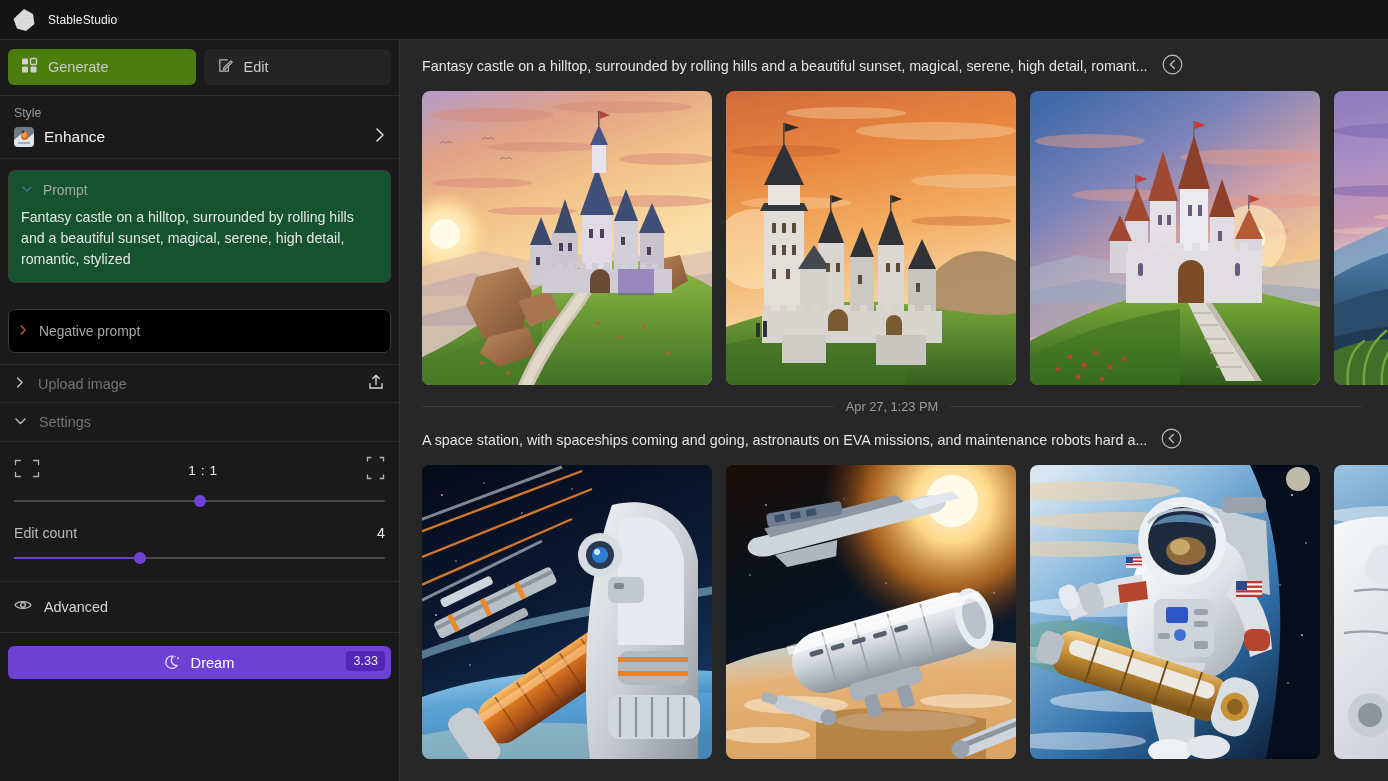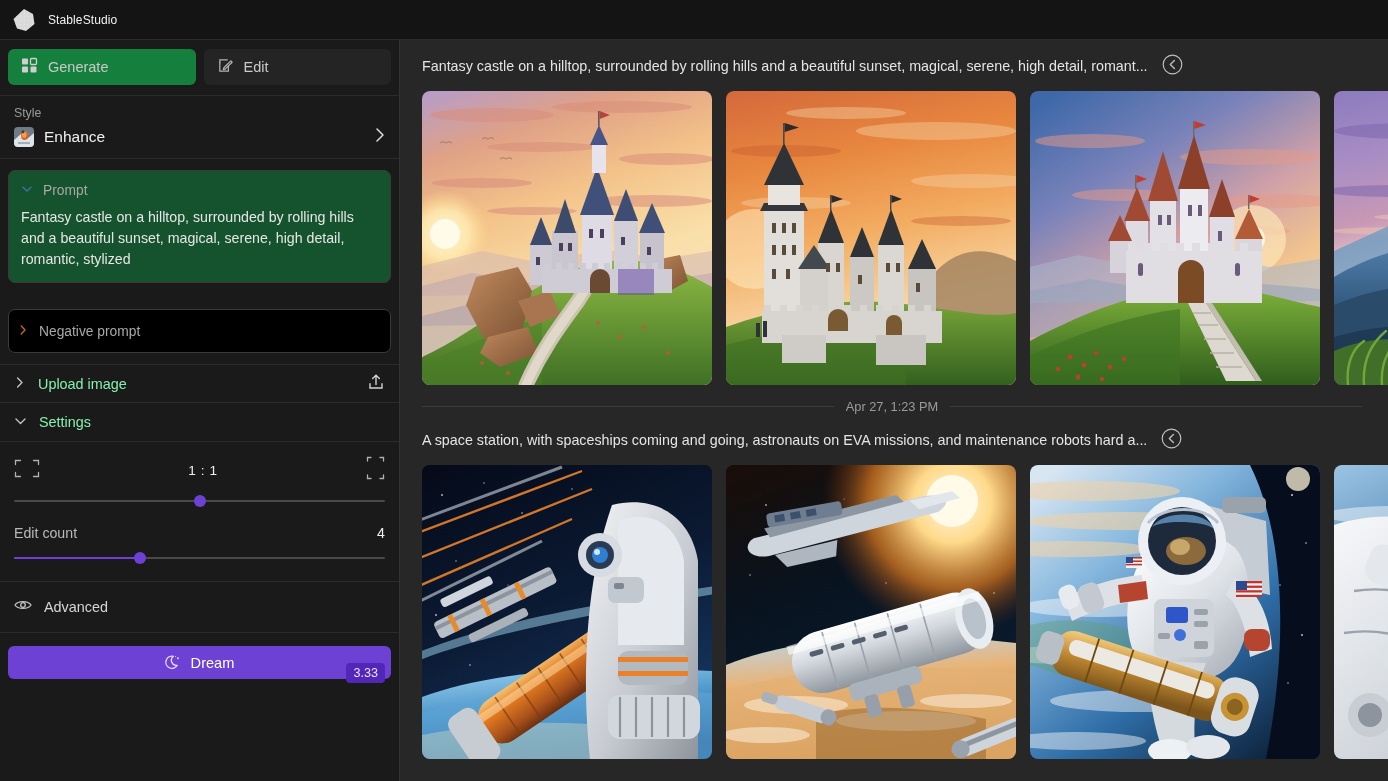--- a/index.html
+++ b/index.html
@@ -35,21 +35,21 @@
   }
   .mode-row {
     display: flex; gap: 8px; padding: 9px 8px 10px 8px;
     border-bottom: 1px solid #2b2b2b;
   }
   .mode-btn {
     flex: 1; height: 36px; border-radius: 6px;
     display: flex; align-items: center; gap: 10px;
     padding-left: 12px;
     font-size: 14.5px; color: #c9c9c9;
-    background: #15803d; cursor: pointer;
+    background: #4d7c0f; cursor: pointer;
     border: 1px solid transparent;
   }
   .mode-btn.inactive { background: #242424; }
   .mode-btn svg { flex: none; }
 
   .style-section {
     padding: 10px 14px 11px 14px;
     border-bottom: 1px solid #2b2b2b;
   }
   .style-label { font-size: 12.3px; color: #9a9a9a; margin-bottom: 7px; }
@@ -77,21 +77,21 @@
     border: 1px solid #3a3a3a; border-radius: 7px;
     background: #000000; padding: 12px 8px;
   }
 
   .collapse-row {
     display: flex; align-items: center; gap: 12px;
     padding: 0 14px; height: 39px;
     border-bottom: 1px solid #2b2b2b; cursor: pointer;
   }
   .collapse-row.first { margin-top: 11px; border-top: 1px solid #2b2b2b; }
-  .collapse-label { font-size: 14.4px; color: #86efac; flex: 1; }
+  .collapse-label { font-size: 14.4px; color: #737373; flex: 1; }
 
   .settings-body { padding: 14px 14px 0 14px; }
   .ratio-row { display: flex; align-items: center; justify-content: space-between; }
   .ratio-val { font-size: 13.6px; color: #efefef; font-weight: normal; letter-spacing: .6px; }
   .slider-wrap { position: relative; height: 22px; margin-top: 6px; cursor: pointer; }
   .track {
     position: absolute; top: 10px; left: 0; right: 0; height: 2px;
     background: #4a4a4a; border-radius: 2px;
   }
   .track-fill {
@@ -121,21 +121,21 @@
   .dream-btn {
     height: 33px; border-radius: 6px; background: #6c41d4;
     display: flex; align-items: center; justify-content: center;
     position: relative; cursor: pointer;
   }
   .dream-label { font-size: 14.6px; color: #ffffff; }
   .dream-moon { margin-right: 9px; display: flex; }
   .dream-badge {
     position: absolute; right: 6px; top: 5px;
     background: #5227b8; color: #e9e2fb;
-    font-size: 12.6px; border-radius: 4px; padding: 3px 7px; margin-top: 12px;
+    font-size: 12.6px; border-radius: 4px; padding: 3px 7px;
   }
 
   
   .main {
     flex: 1; min-width: 0; background: #272727;
     overflow: hidden; position: relative;
   }
   .gen-group { padding: 0 0 0 22px; }
   .gen-head {
     display: flex; align-items: center; gap: 14px;

